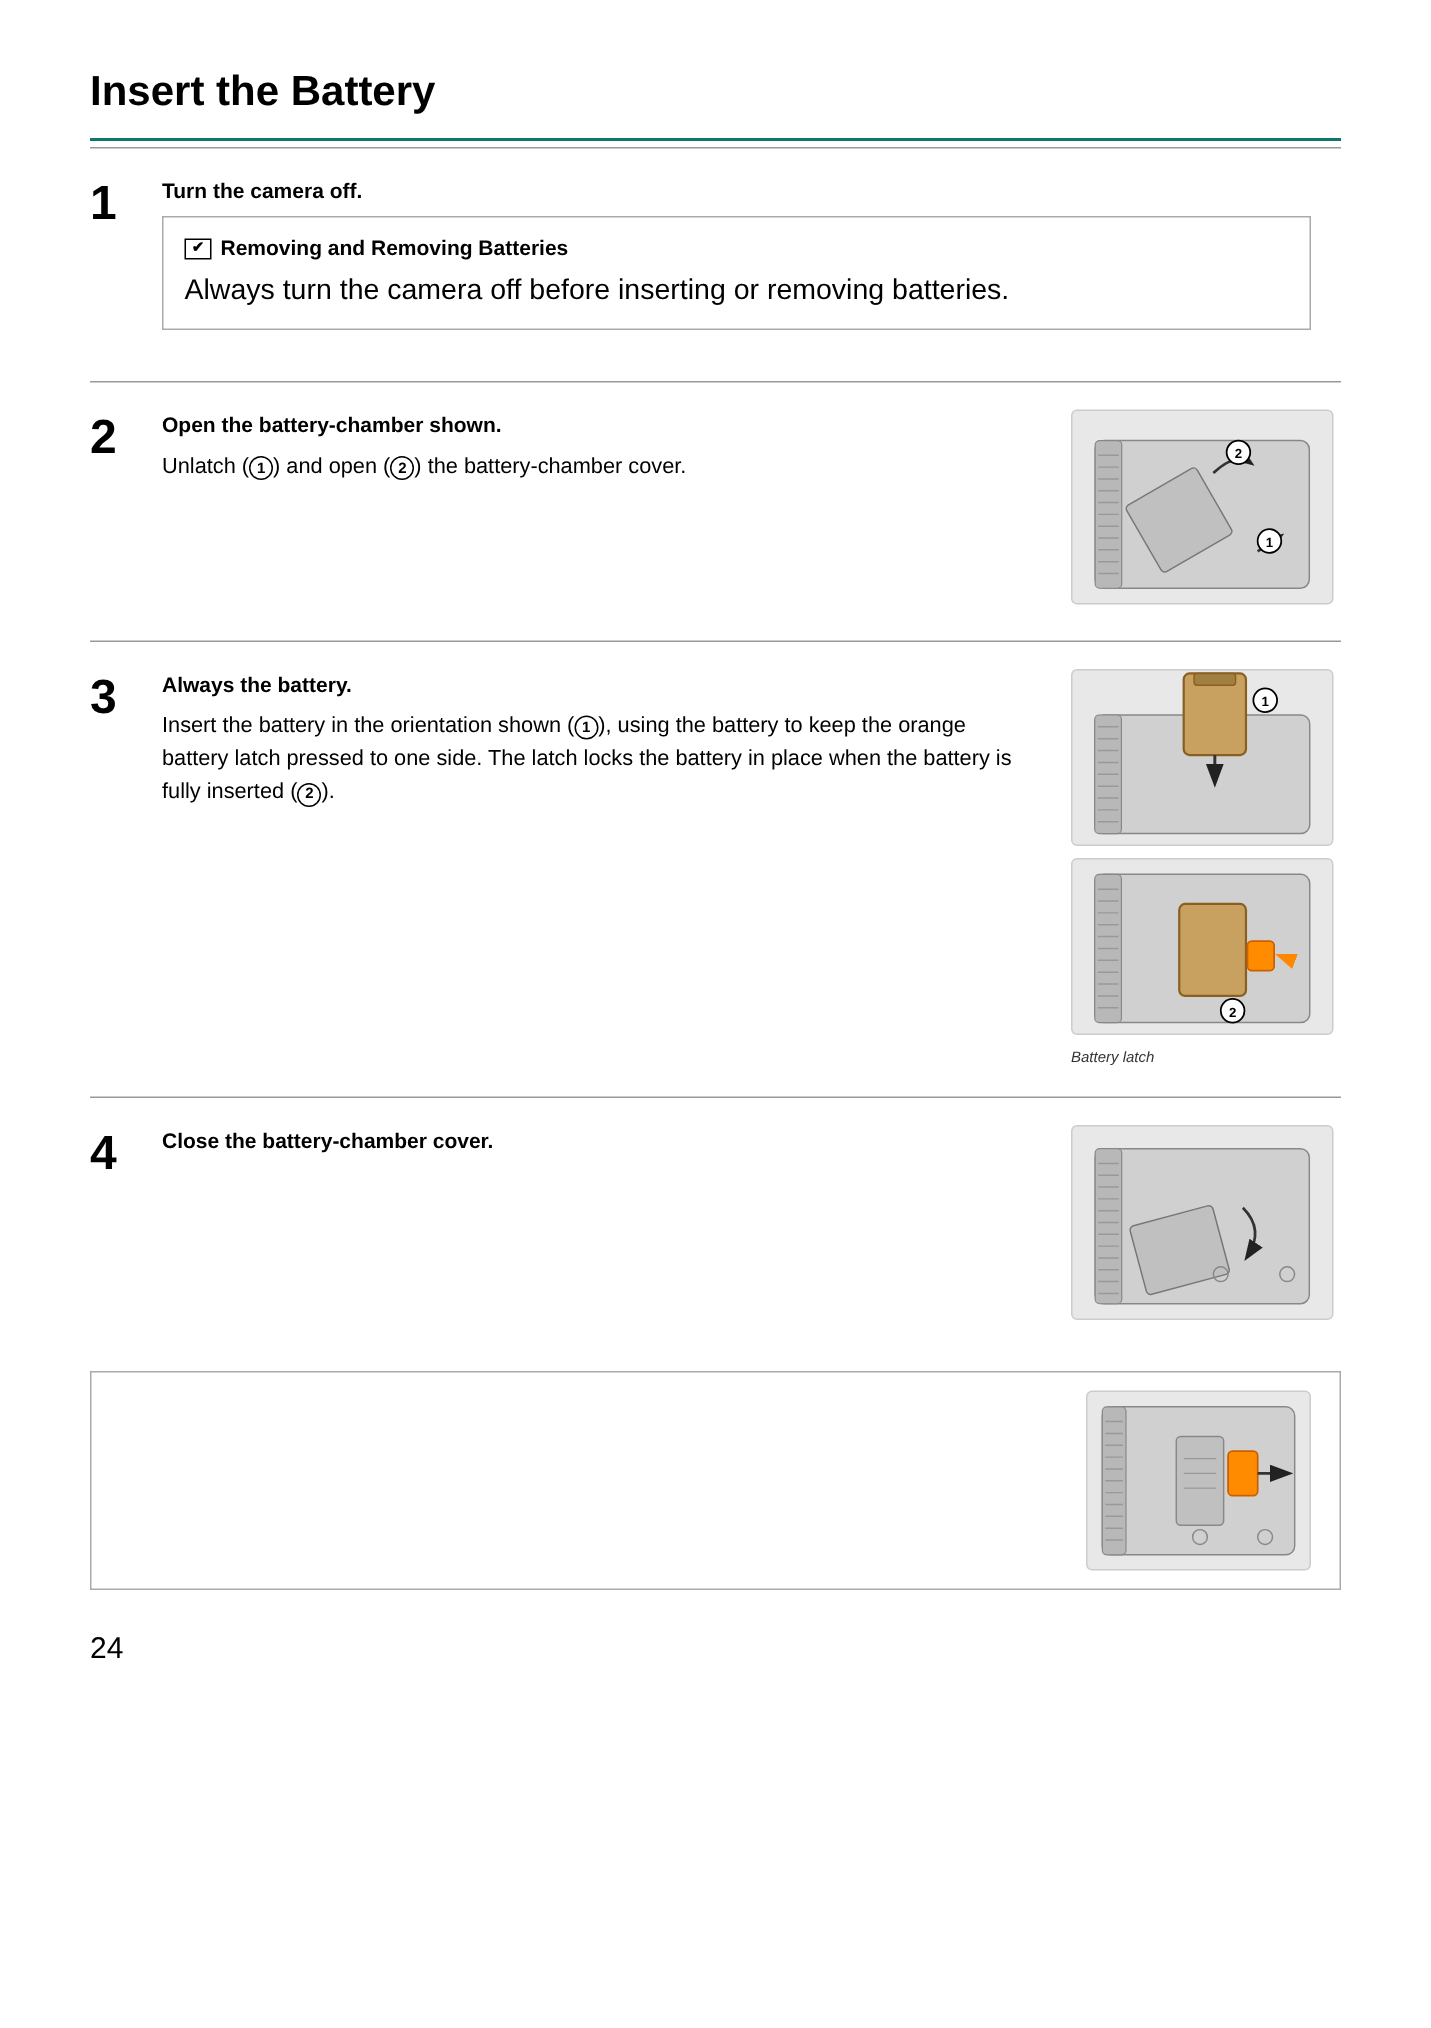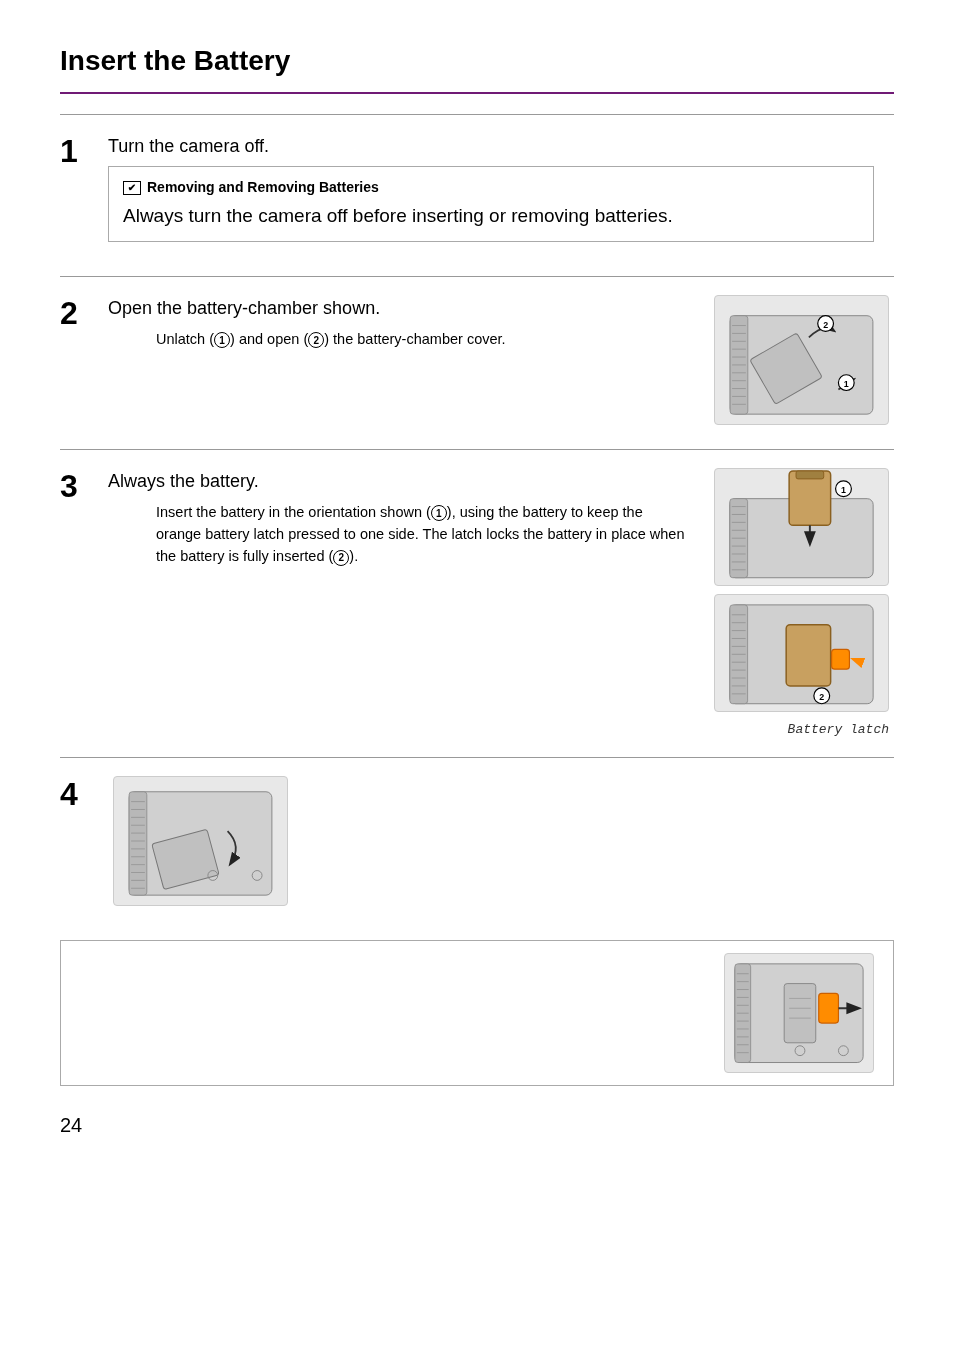--- a/index.html
+++ b/index.html
@@ -10,23 +10,23 @@
       width: 954px;
       min-height: 1352px;
       padding: 40px 60px 40px 60px;
       font-size: 15px;
       line-height: 1.5;
     }
 
     .page-title {
       font-size: 28px;
       font-weight: bold;
-      border-bottom: 2px solid #701a75;
+      border-bottom: 2px solid #0f766e;
       padding-bottom: 10px;
-      margin-bottom: 20px;
+      margin-bottom: 4px;
     }
 
     .step {
       display: flex;
       align-items: flex-start;
       border-top: 1px solid #999;
       padding: 18px 0 18px 0;
       position: relative;
     }
 
@@ -37,29 +37,28 @@
       line-height: 1;
       margin-top: 2px;
     }
 
     .step-content {
       flex: 1;
       padding-right: 20px;
     }
 
     .step-title {
-      font-size: 18px;
-      font-weight: normal;
+      font-size: 14px;
+      font-weight: bold;
       margin-bottom: 6px;
     }
 
     .step-desc {
       font-size: 14.5px;
       line-height: 1.55;
-      margin-left: 48px;
     }
 
     .step-image {
       min-width: 185px;
       max-width: 185px;
       display: flex;
       flex-direction: column;
       align-items: center;
     }
 
@@ -75,25 +74,24 @@
       overflow: hidden;
       margin-bottom: 6px;
     }
 
     .img-placeholder svg {
       width: 100%;
       height: 100%;
     }
 
     .img-caption {
-      font-size: 13px;
+      font-size: 10px;
       font-style: italic;
       color: #333;
-      text-align: right;
-      font-family: Liberation Mono, monospace;
+      text-align: left;
     }
 
     .note-box {
       border: 1px solid #aaa;
       padding: 10px 14px;
       margin-bottom: 16px;
       background: #fff;
     }
 
     .note-box .note-title {
@@ -316,20 +314,23 @@
             <text x="108" y="103" font-size="9" font-weight="bold" text-anchor="middle" dominant-baseline="central" fill="#000">2</text>
           </svg>
         </div>
         <div class="img-caption">Battery latch</div>
       </div>
     </div>
   </div>
 
   <div class="step">
     <div class="step-number">4</div>
+    <div class="step-content">
+      <div class="step-title">Close the battery-chamber cover.</div>
+    </div>
     <div class="step-image">
       <div class="img-placeholder">
         <svg viewBox="0 0 175 130" xmlns="http://www.w3.org/2000/svg">
           <defs>
             <marker id="arr4" markerWidth="8" markerHeight="8" refX="6" refY="3" orient="auto">
               <path d="M0,0 L0,6 L8,3 z" fill="#222"></path>
             </marker>
           </defs>
 
           <rect x="15" y="15" width="145" height="105" rx="6" fill="#d0d0d0" stroke="#888" stroke-width="1"></rect>

